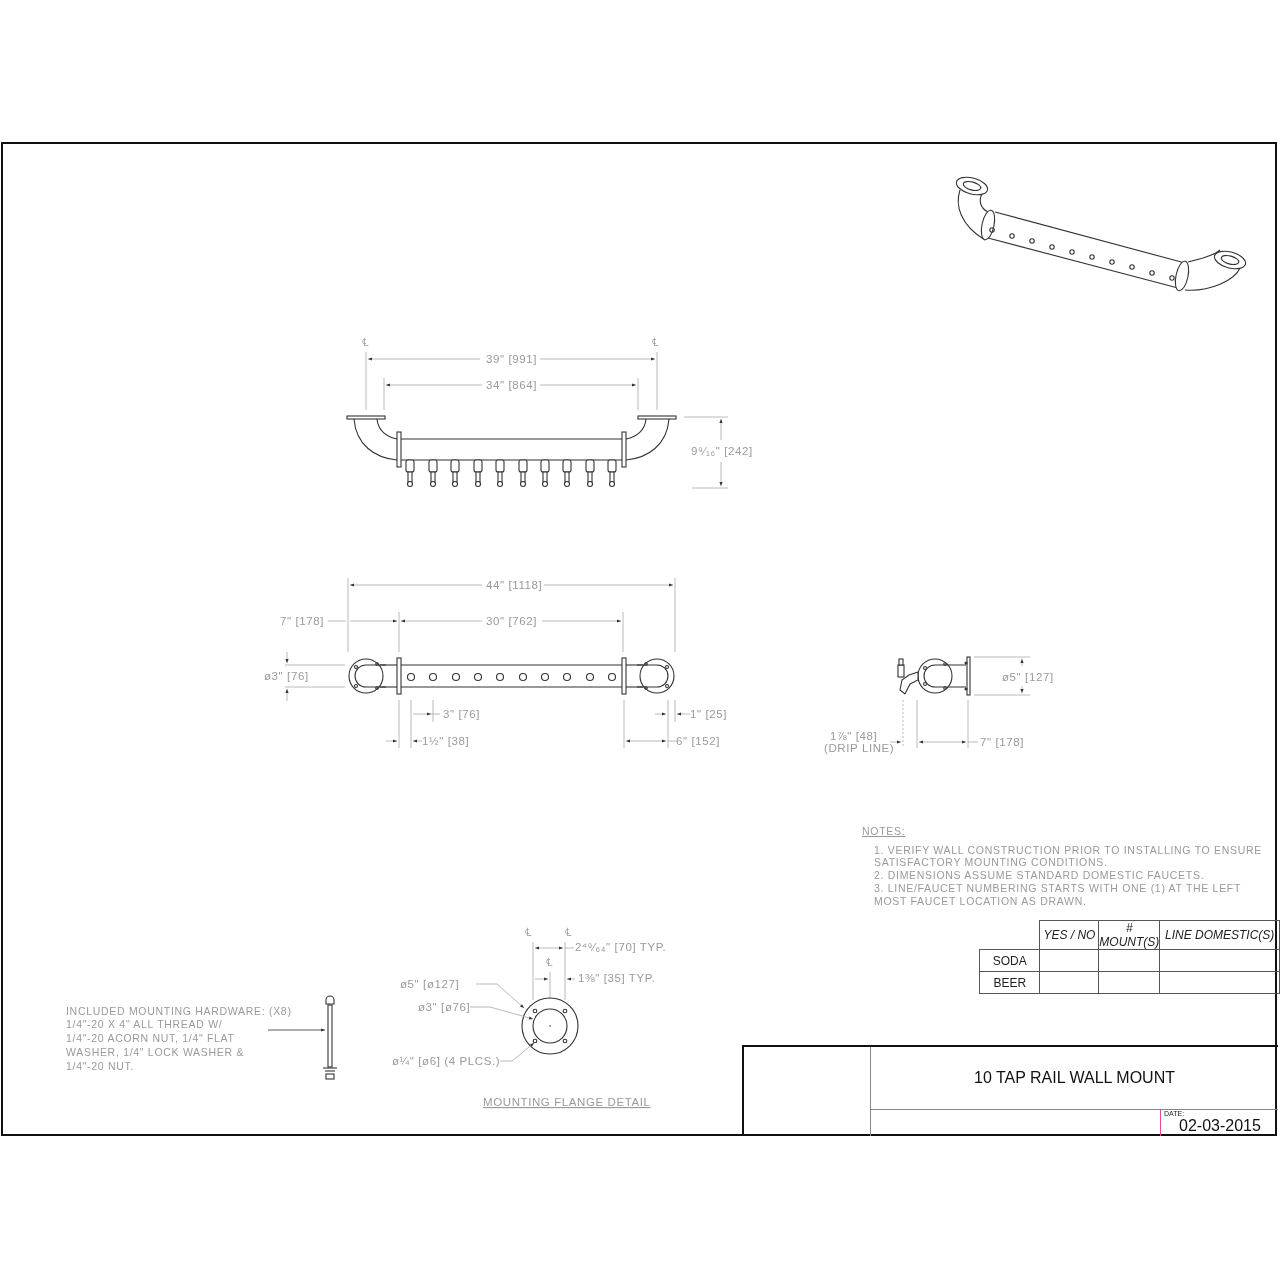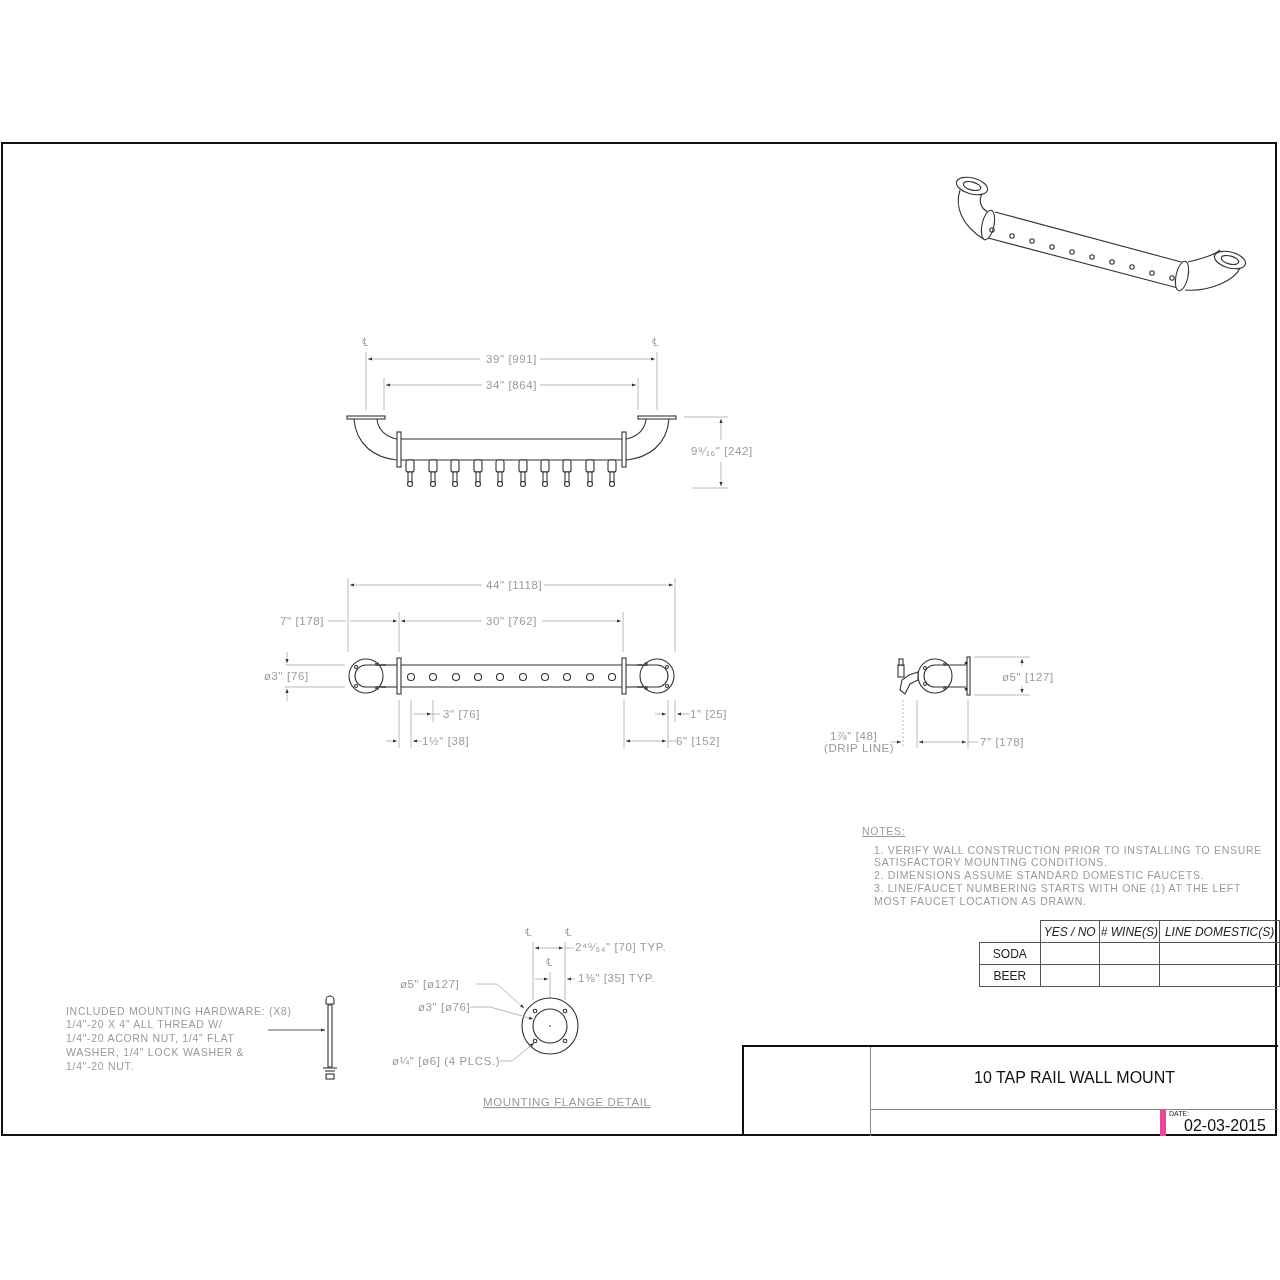--- a/index.html
+++ b/index.html
@@ -17,21 +17,21 @@
   .bev-table { position:absolute; left:960px; top:920px; border-collapse:collapse; font-size:12px; color:#222;margin-left:19px; }
   .bev-table td, .bev-table th { border:1px solid #555; height:21px; padding:0; text-align:center; }
   .bev-table th { font-weight:normal; font-style:italic; }
   .bev-table .corner { border-left:none; border-top:none; border-bottom:1px solid #555; }
   .bev-table .rowhead { width:61px; }
   .bev-table .c1 { width:60px; } .bev-table .c2 { width:60px; } .bev-table .c3 { width:121px; }
   
   .title-block { position:absolute; left:742px; top:1045px; width:536px; height:91px; border:2px solid #111; border-right:none; border-bottom:none; box-sizing:border-box; }
   .tb-logo { position:absolute; left:0; top:0; width:126px; height:89px; border-right:1px solid #888; }
   .tb-title { position:absolute; left:127px; top:0; right:0; height:62px; border-bottom:1px solid #888; display:flex; align-items:center; justify-content:center; font-size:16px; color:#111; }
-  .tb-date-cell { position:absolute; left:416px; top:62px; right:0; bottom:0; border-left:6px solid #ec4899; }
+  .tb-date-cell { position:absolute; left:416px; top:62px; right:0; bottom:0; border-left:1px solid #ec4899; }
   .tb-date-label { position:absolute; left:3px; top:1px; font-size:7px; color:#222; }
   .tb-date-value { position:absolute; left:18px; top:8px; font-size:16px; color:#111; }
 </style>
 </head>
 <body>
 
 <div id="sheet">
   <div class="frame"></div>
 
   <svg width="1280" height="1280" style="position:absolute;left:0;top:0">
@@ -335,21 +335,21 @@
       <line class="part" x1="325" y1="1071" x2="335" y2="1071"></line>
       <rect class="partf" x="326" y="1074" width="8" height="5"></rect>
     </g>
   </svg>
 
   <table class="bev-table">
     <thead>
       <tr>
         <td class="rowhead corner"></td>
         <th class="c1">YES / NO</th>
-        <th class="c2"># WINE(S)</th>
+        <th class="c2"># MOUNT(S)</th>
         <th class="c3">LINE DOMESTIC(S)</th>
       </tr>
     </thead>
     <tbody>
       <tr>
         <td class="rowhead">SODA</td>
         <td></td>
         <td></td>
         <td></td>
       </tr>

